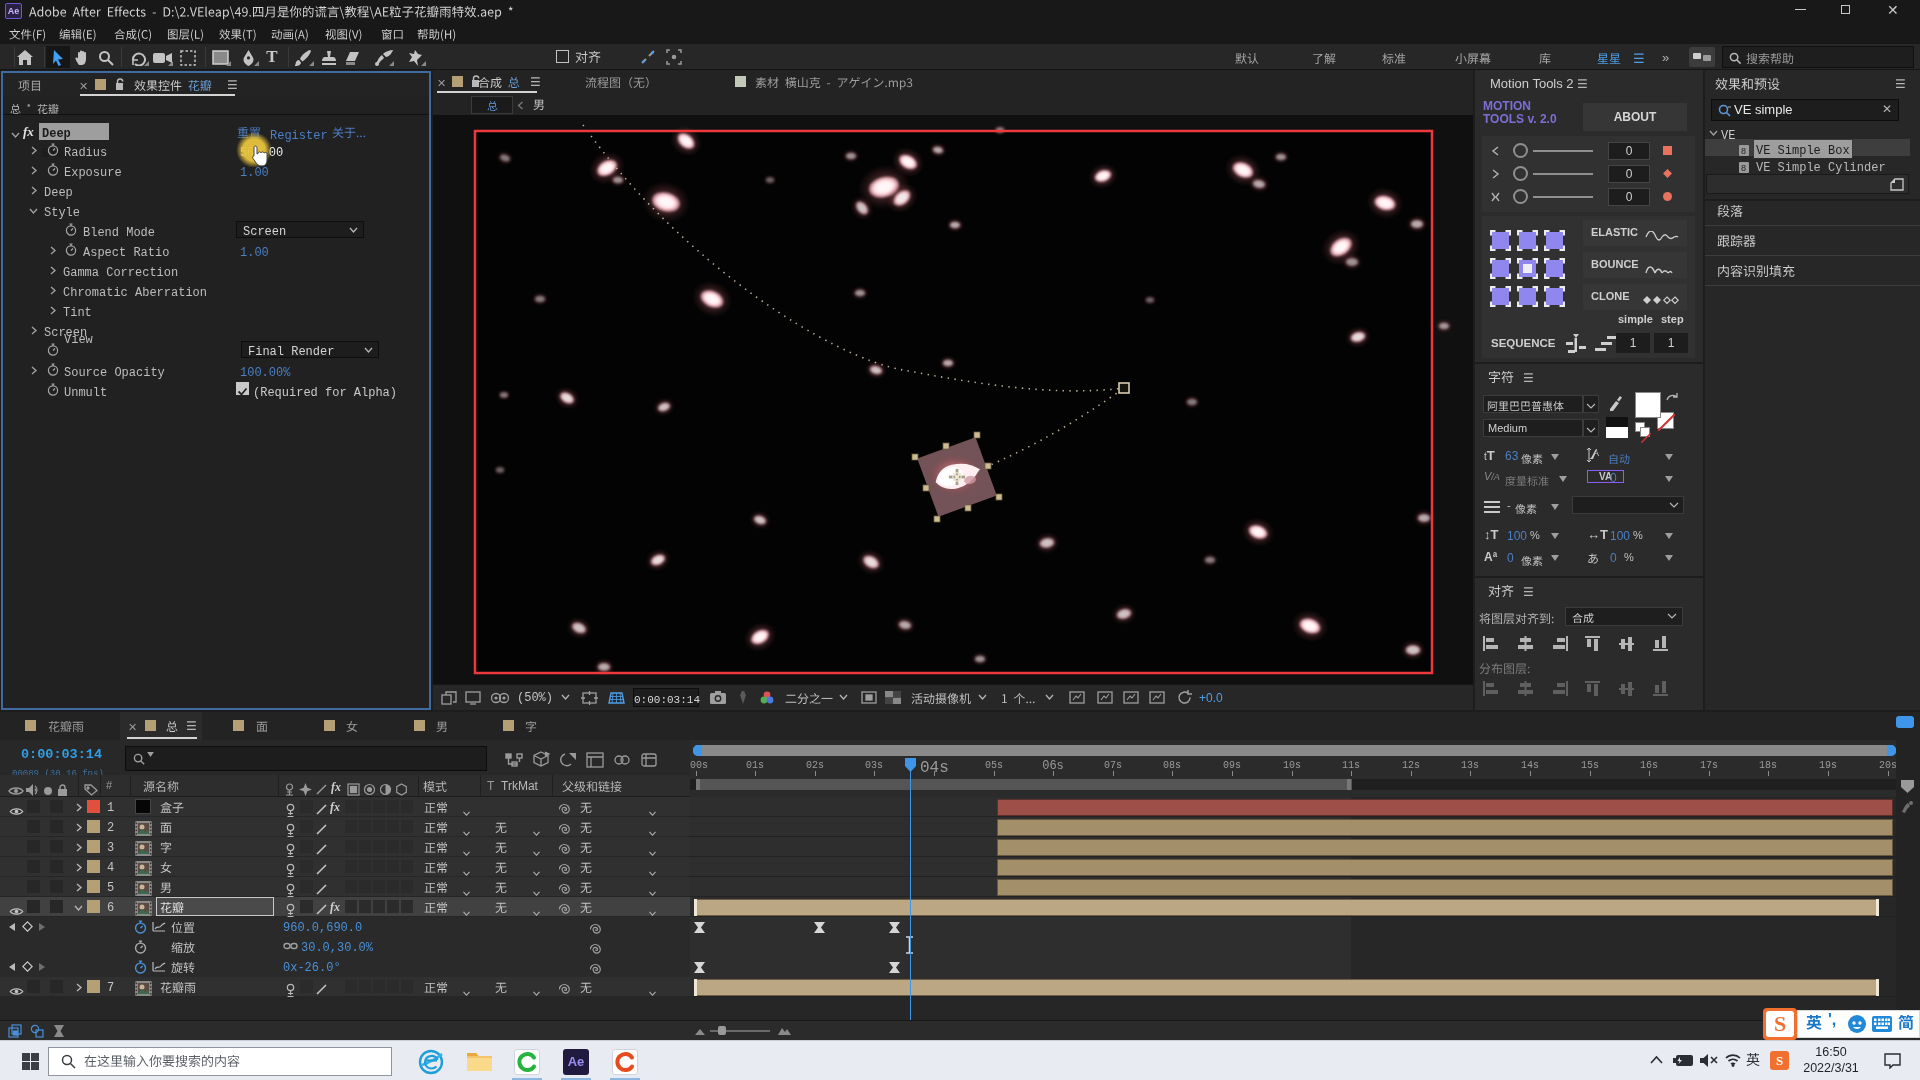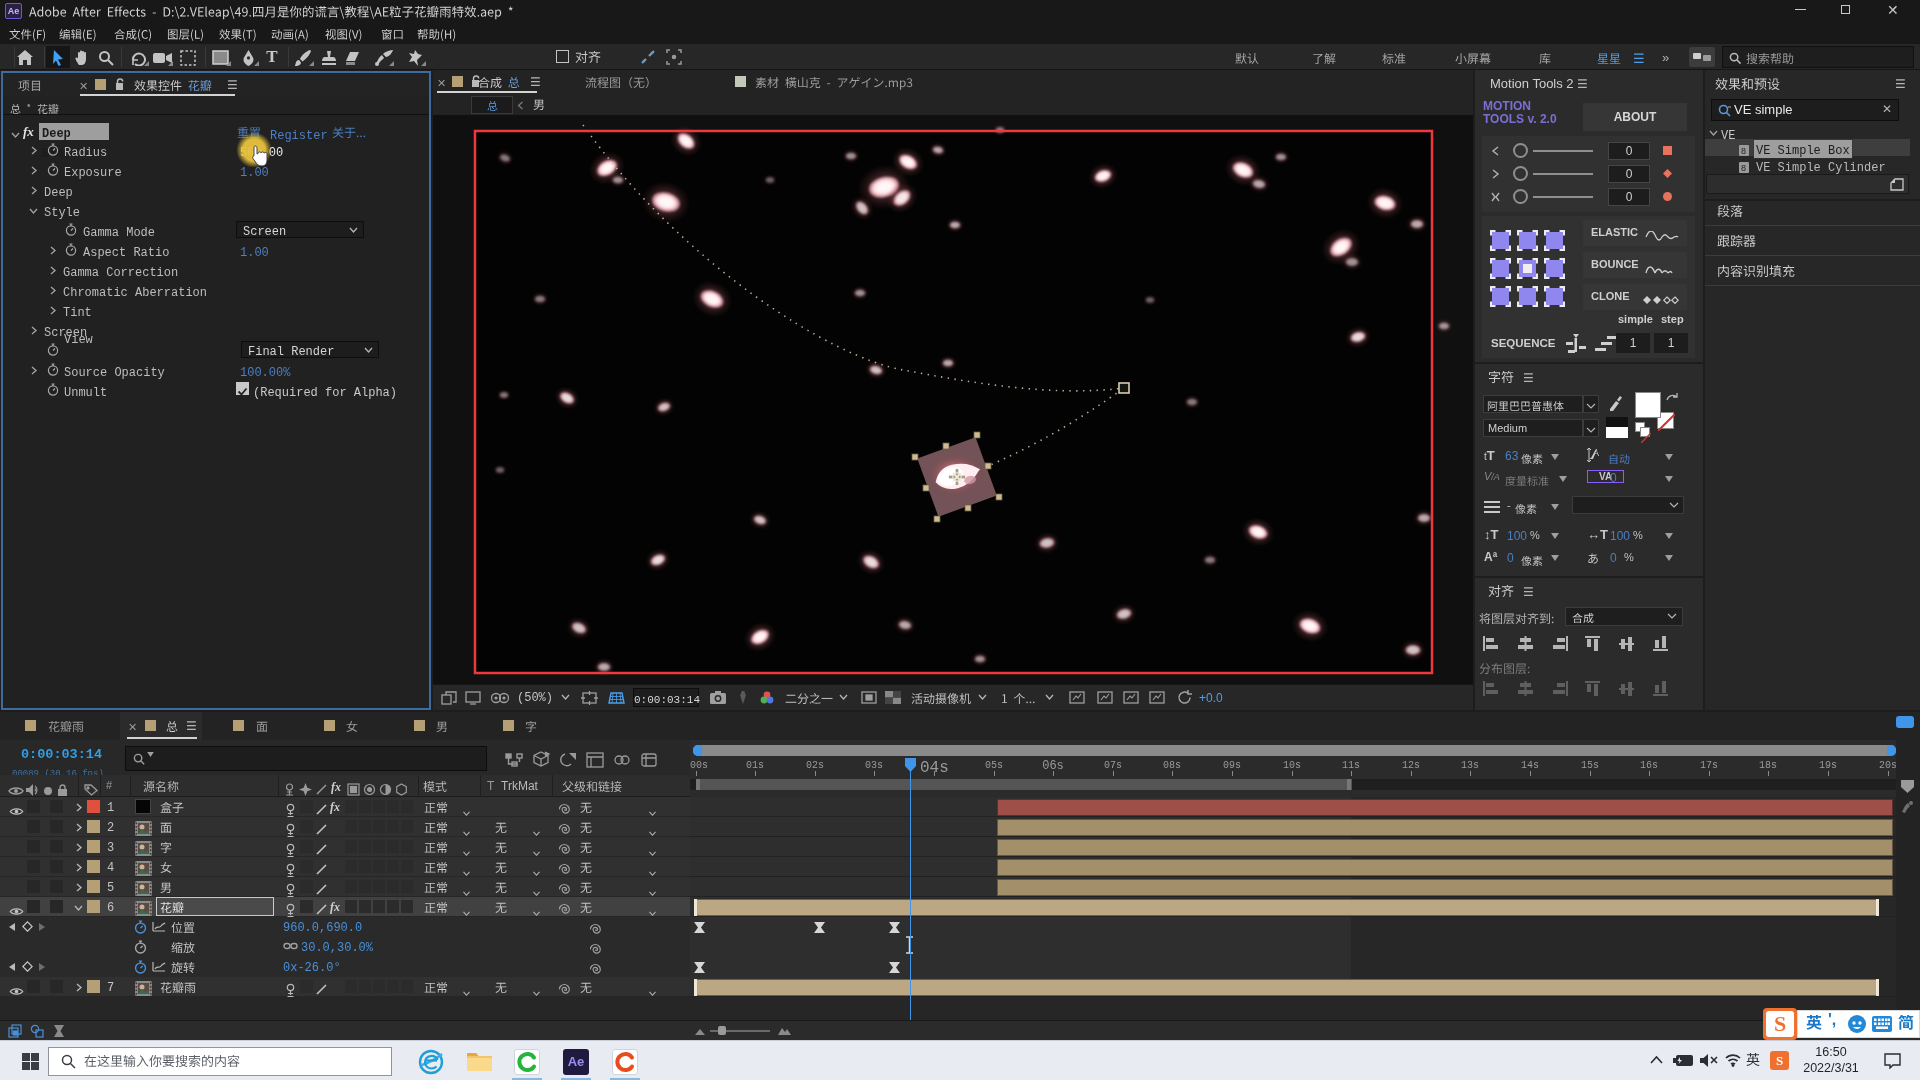--- a/index.html
+++ b/index.html
@@ -336,21 +336,21 @@
       </svg>
       <div class="a" style="left:41px;top:109px"><span class="mono" style="font-size:12px;color:#bdbdbd;">Deep</span></div>
       <svg class="a" style="left:26px;top:133px" width="9" height="9" viewBox="0 0 9 9" fill="none" stroke="#9f9f9f" stroke-width="1.4">
         <path d="M1 3l3.5 4L8 3"></path>
       </svg>
       <div class="a" style="left:41px;top:129px"><span class="mono" style="font-size:12px;color:#bdbdbd;">Style</span></div>
       <svg class="a" style="left:62px;top:150px" width="12" height="13" viewBox="0 0 12 13" fill="none" stroke="#a8a8a8" stroke-width="1.2">
         <circle cx="6" cy="7.5" r="4.6"></circle>
         <path d="M4.5 1h3M6 1v2M6 7.5l2-2"></path>
       </svg>
-      <div class="a" style="left:80px;top:149px"><span class="mono" style="font-size:12px;color:#bdbdbd;">Gamma Mode</span></div>
+      <div class="a" style="left:80px;top:149px"><span class="mono" style="font-size:12px;color:#bdbdbd;">Blend Mode</span></div>
       <div class="a" style="left:233px;top:148px;width:128px;height:17px;background:#1d1d1d;border:1px solid #0d0d0d;line-height:16px;padding-left:6px"><span class="mono" style="font-size:12px;color:#d5d5d5;">Screen</span><svg class="a" style="right:5px;top:5px" width="9" height="7" viewBox="0 0 9 7" fill="none" stroke="#b5b5b5" stroke-width="1.3">
           <path d="M1 1l3.5 4L8 1"></path>
         </svg></div>
       <svg class="a" style="left:45px;top:173px" width="9" height="9" viewBox="0 0 9 9" fill="none" stroke="#9f9f9f" stroke-width="1.4">
         <path d="M3 1l4 3.5L3 8"></path>
       </svg>
       <svg class="a" style="left:62px;top:170px" width="12" height="13" viewBox="0 0 12 13" fill="none" stroke="#a8a8a8" stroke-width="1.2">
         <circle cx="6" cy="7.5" r="4.6"></circle>
         <path d="M4.5 1h3M6 1v2M6 7.5l2-2"></path>
       </svg>

